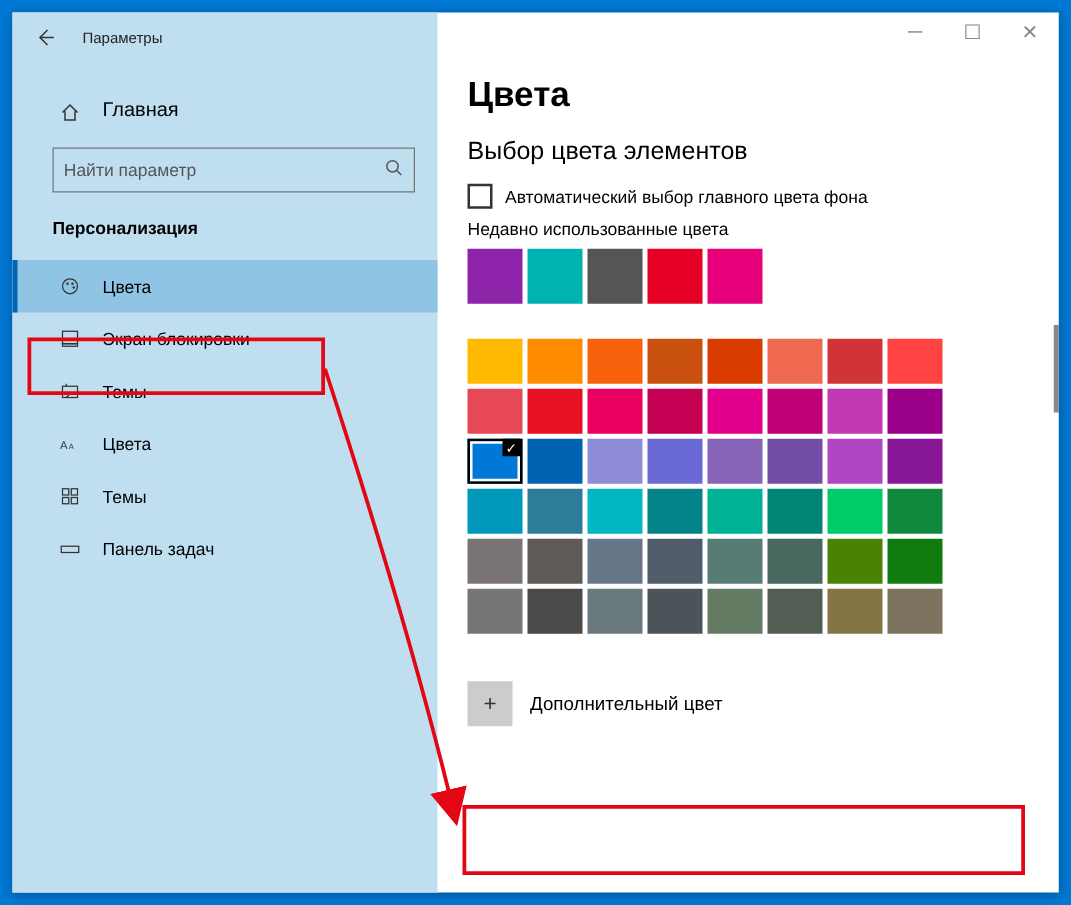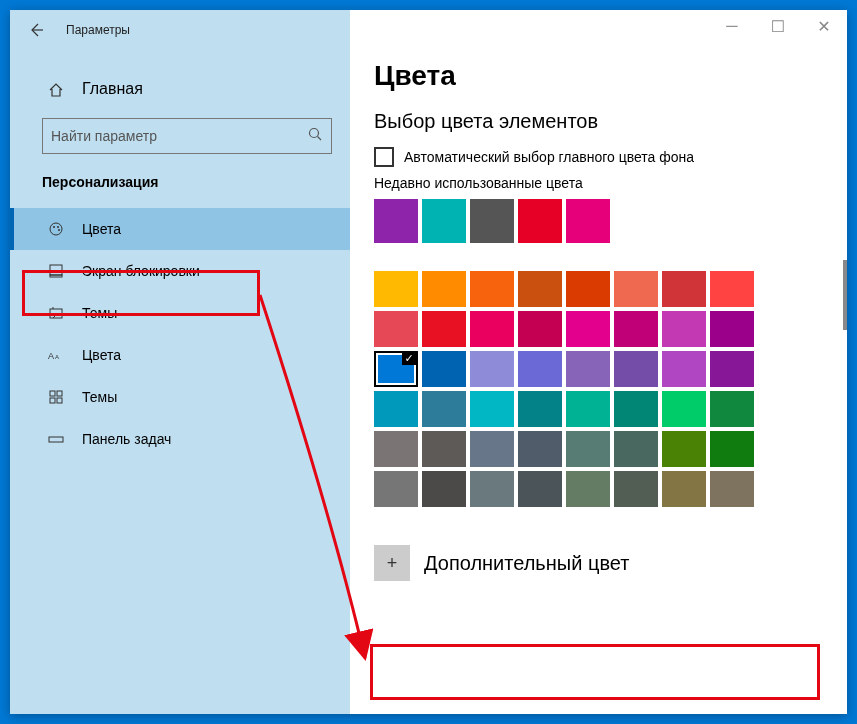--- a/index.html
+++ b/index.html
@@ -28,21 +28,21 @@
 .checkbox-label { font-size: 14px; }
 .section-label { font-size: 14px; margin-bottom: 8px; margin-top: 8px; }
 .recent-row { display: flex; gap: 4px; margin-bottom: 28px; }
 .recent-swatch { width: 44px; height: 44px; cursor: pointer; }
 .win-grid { display: grid; grid-template-columns: repeat(8, 44px); grid-auto-rows: 36px; gap: 4px; margin-bottom: 28px; }
 .win-swatch { cursor: pointer; position: relative; }
 .win-swatch.selected { outline: 2px solid #fff; outline-offset: -4px; border: 2px solid #000; }
 .win-swatch.selected::after { content: "✓"; position: absolute; top: -2px; right: 0; color: #fff; background: #000; font-size: 11px; width: 14px; height: 14px; display: flex; align-items: center; justify-content: center; }
 .custom-row { display: flex; align-items: center; gap: 14px; padding: 10px 0; cursor: pointer; }
 .plus-box { width: 36px; height: 36px; background: #ccc; display: flex; align-items: center; justify-content: center; font-size: 18px; color: #333; }
-.custom-label { font-size: 20px; }
+.custom-label { font-size: 15px; }
 .winbtns { position: absolute; top: 0; right: 0; display: flex; }
 .winbtn { width: 46px; height: 32px; display: flex; align-items: center; justify-content: center; color: #888; cursor: pointer; }
 .scrollbar-fake { position: absolute; right: 0; top: 250px; width: 4px; height: 70px; background: #888; }
 svg.arrow-annot { position: absolute; top: 0; left: 0; pointer-events: none; z-index: 100; }
 </style>
 </head>
 <body>
 
 <div class="window">
 

